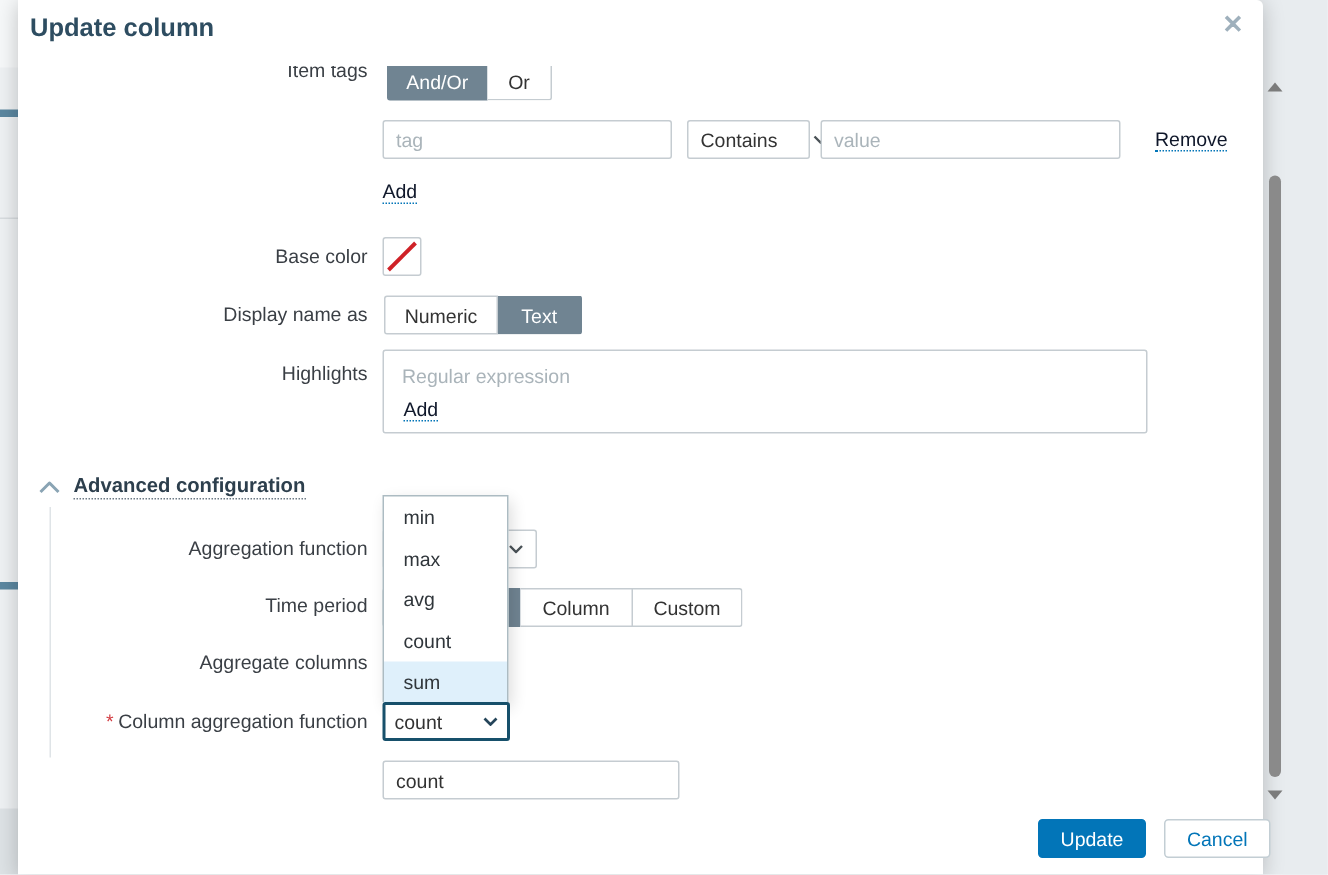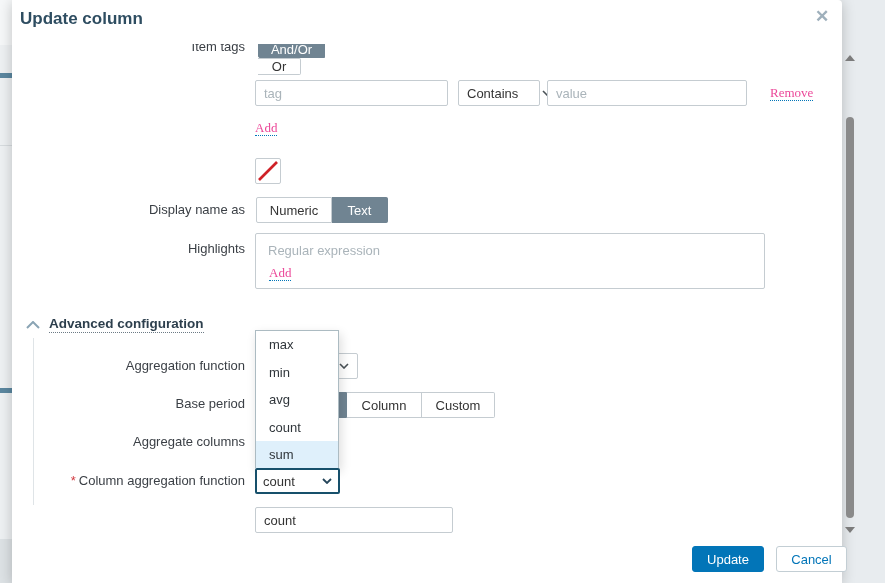--- a/index.html
+++ b/index.html
@@ -27,39 +27,39 @@
 
   .row-label { position:absolute; left:0; width:233px; text-align:right; font-size:13px;
                color:#3a3f45; line-height:16px; white-space:nowrap; }
   .req { color:#d23b41; margin-right:3px; }
 
   .txt-input { position:absolute; height:26px; border:1px solid #c5ccd1; border-radius:2px;
                background:#fff; font-family:"Liberation Sans",sans-serif; font-size:13px;
                color:#333; padding:0 8px; outline:none; }
   .txt-input::placeholder { color:#aab4ba; opacity:1; }
 
-  .link { font-size:13px; color:#ec4899; text-decoration:none; border-bottom:1px dotted #0275b8;
-          cursor:pointer; line-height:15px;font-family:Liberation Serif, serif; }
+  .link { font-size:13px; color:#0f172a; text-decoration:none; border-bottom:1px dotted #0275b8;
+          cursor:pointer; line-height:15px; }
 
   .selbox { position:absolute; height:26px; background:#fff; border:1px solid #c5ccd1; border-radius:2px;
             display:flex; align-items:center; font-size:13px; color:#333; padding:0 8px; cursor:pointer;gap:24px; }
   .selbox .chev { margin-left:auto; display:flex; }
 
   
   .seg { position:absolute; display:flex; height:26px; }
   .seg .opt { height:26px; display:flex; align-items:center; justify-content:center;
               font-size:13px; color:#333; background:#fff; border:1px solid #c5ccd1;
               border-left-width:0; cursor:pointer; }
   .seg .opt:first-child { border-left-width:1px; border-radius:2px 0 0 2px; }
   .seg .opt:last-child { border-radius:0 2px 2px 0; }
   .seg .opt.sel { background:#708492; border-color:#708492; color:#fff; }
 
   
   .clip-row-label { top:-5px; }
-  .clip-seg { left:246px; top:-3px;flex-direction:column; }
+  .clip-seg { left:246px; top:-3px; }
 
   
   .hl-box { position:absolute; left:243px; top:189px; width:510px; height:56px;
             border:1px solid #c5ccd1; border-radius:2px; background:#fff; }
   .hl-box input { position:absolute; left:12px; top:6px; width:480px; height:20px; border:none;
                   font-family:"Liberation Sans",sans-serif; font-size:13px; color:#333; outline:none; }
   .hl-box input::placeholder { color:#aab4ba; opacity:1; }
   .hl-add { position:absolute; left:13px; top:31px; }
 
   
@@ -133,20 +133,21 @@
           <svg width="10" height="6" viewBox="0 0 10 6">
               <path d="M1 1l4 4 4-4" stroke="#4a5257" stroke-width="1.6" fill="none"></path>
             </svg>
         </span>
       </div>
       <input class="txt-input" style="left: 535px; top: 36px; width: 200px;" placeholder="value">
       <a class="link" style="position:absolute; left:758px; top:41px;">Remove</a>
 
       <a class="link" style="position:absolute; left:243px; top:76px;">Add</a>
 
+      <div class="row-label" style="top:119px;">Base color</div>
       <div class="swatch">
         <svg width="24" height="24" viewBox="0 0 24 24">
           <line x1="3" y1="21" x2="21" y2="3" stroke="#cf2127" stroke-width="2.6"></line>
         </svg>
       </div>
 
       <div class="row-label" style="top:158px;">Display name as</div>
       <div class="seg" style="left:244px; top:153px;text-align:right;">
         <div class="opt" style="width:76px">Numeric</div>
         <div class="opt sel" style="width:56px">Text</div>
@@ -168,32 +169,32 @@
 
       <div class="row-label" style="top:314px;">Aggregation function</div>
       <div class="selbox" style="left:243px; top:309px; width:103px;">
         <span class="chev">
           <svg width="10" height="6" viewBox="0 0 10 6">
               <path d="M1 1l4 4 4-4" stroke="#4a5257" stroke-width="1.6" fill="none"></path>
             </svg>
         </span>
       </div>
 
-      <div class="row-label" style="top:352px;">Base period</div>
+      <div class="row-label" style="top:352px;">Time period</div>
       <div class="seg" style="left:243px; top:348px;">
         <div class="opt sel" style="width:92px"></div>
         <div class="opt" style="width:75px">Column</div>
         <div class="opt" style="width:73px">Custom</div>
       </div>
 
       <div class="row-label" style="top:390px;">Aggregate columns</div>
 
       <div class="dropdown">
+        <div class="dd-item">min</div>
         <div class="dd-item">max</div>
-        <div class="dd-item">min</div>
         <div class="dd-item">avg</div>
         <div class="dd-item">count</div>
         <div class="dd-item hl">sum</div>
       </div>
 
       <div class="row-label" style="top:429px;">
         <span class="req">*</span><span>Column aggregation function</span>
       </div>
       <div class="focus-sel">
         <span>count</span>

